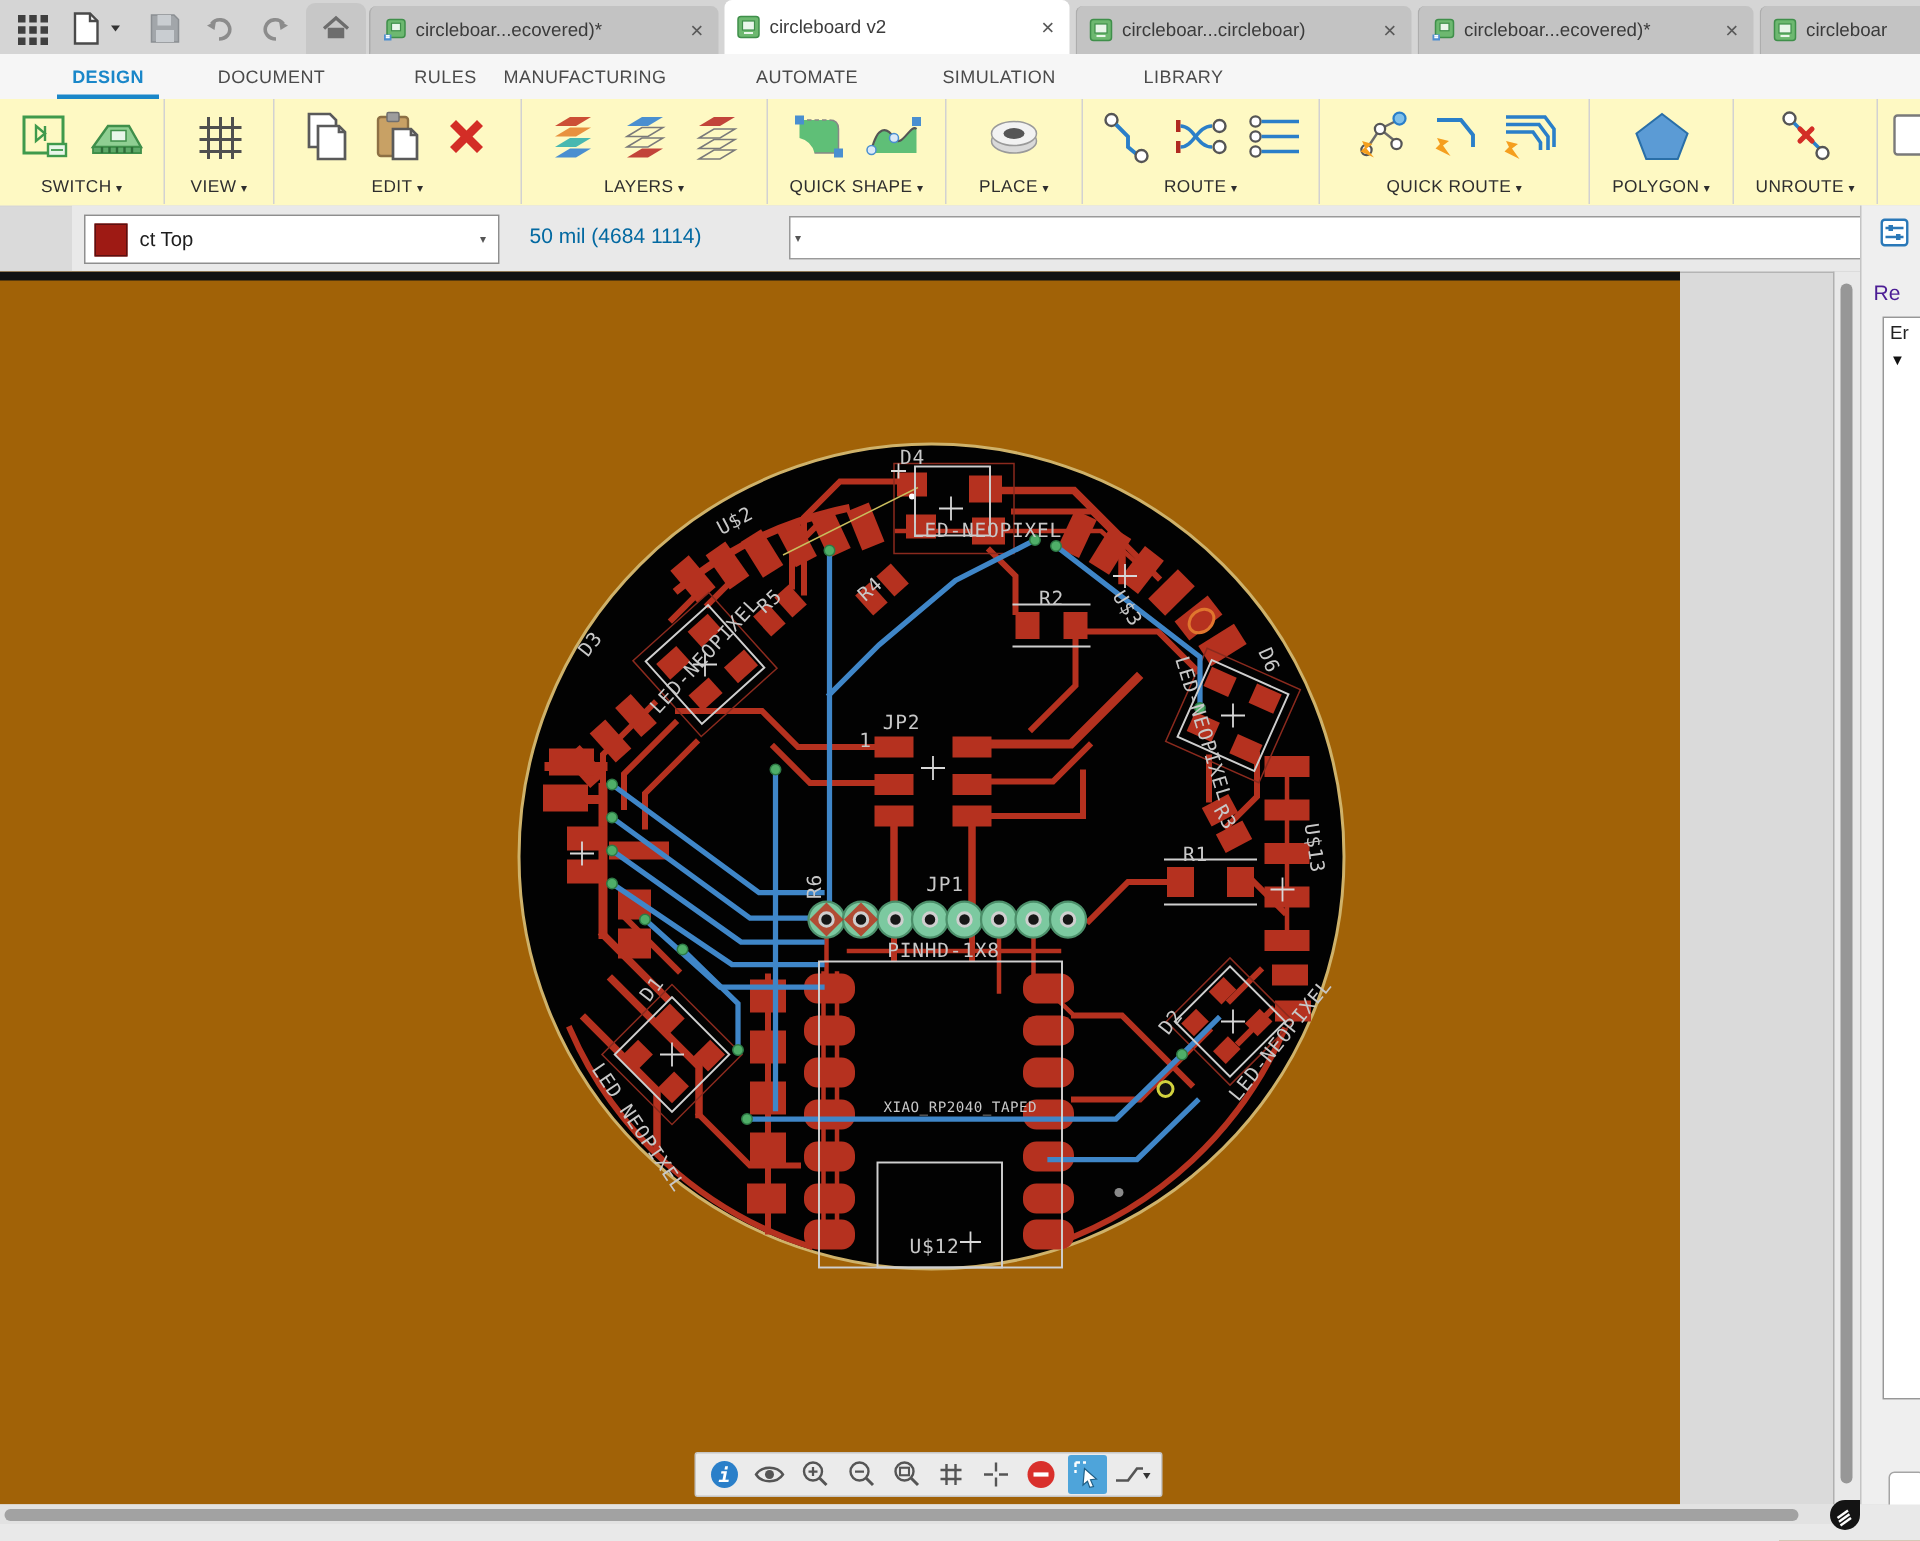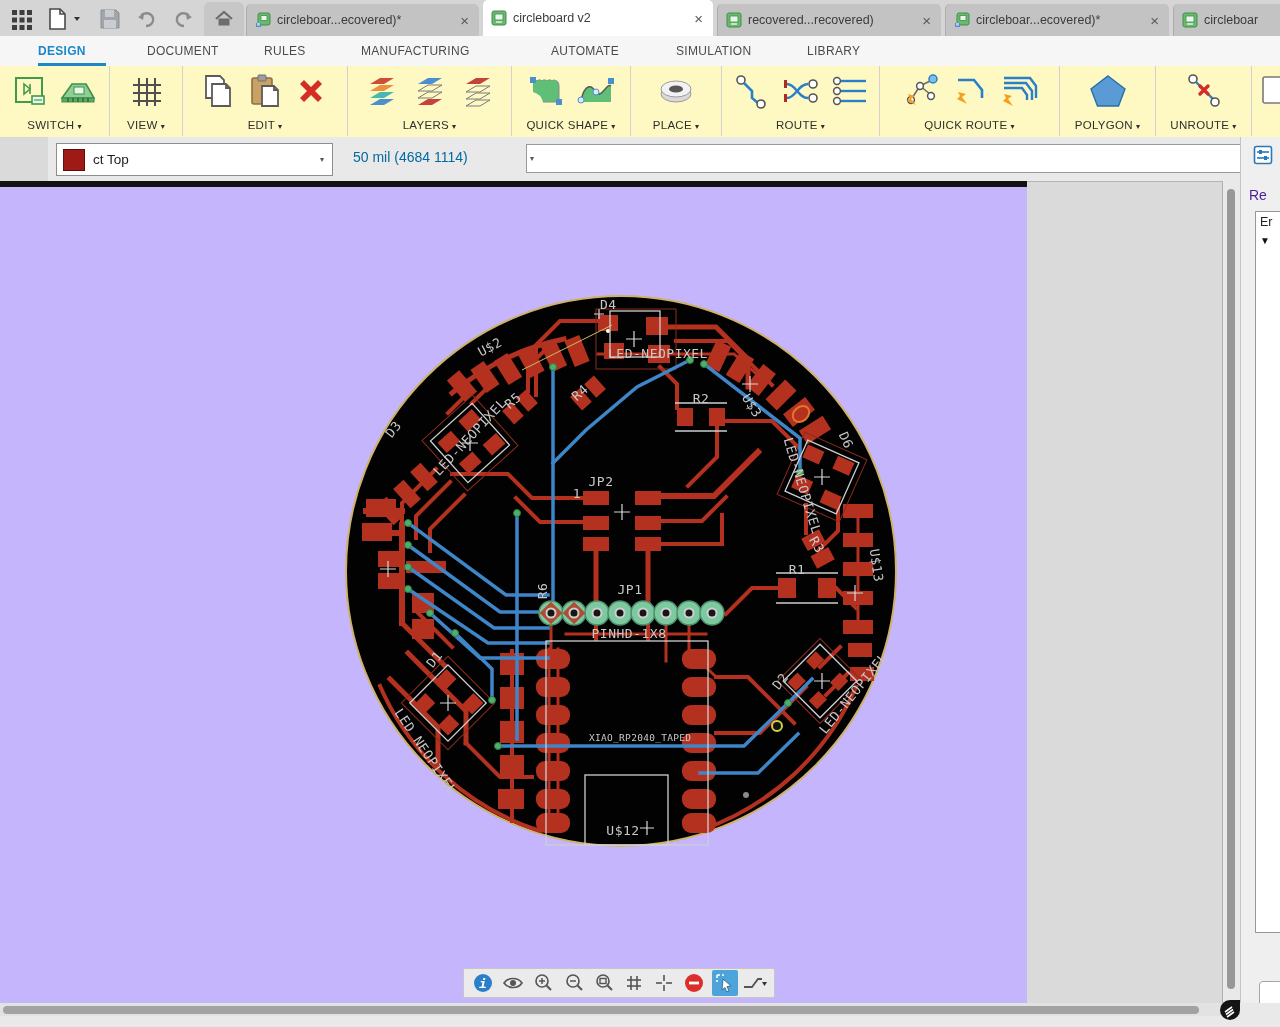--- a/index.html
+++ b/index.html
@@ -12,21 +12,21 @@
   .hometile{left:204px;top:2px;width:40px;height:34px;background:#c7c7c7;border-radius:6px 6px 0 0;
             display:flex;align-items:center;justify-content:center;}
   .tab{top:4px;height:32px;background:#c3c3c3;border-radius:5px 5px 0 0;border-left:1px solid #adadad;
        display:flex;align-items:center;padding:0 8px;box-sizing:border-box;font-size:12.5px;color:#3b3b3b;cursor:pointer;}
   .tab.active{top:0;height:36px;background:#ffffff;z-index:3;border-left:none;}
   .tab .lbl{flex:1;white-space:nowrap;overflow:hidden;margin:0 6px;}
   .tab .x{font-size:15px;color:#5a5a5a;padding:0 2px;cursor:pointer;}
   
   .ribbon{left:0;top:36px;width:1280px;height:30px;background:#f6f6f6;border-bottom:1px solid #e2e2e2;
           display:flex;align-items:center;font-size:12px;color:#4a4a4a;letter-spacing:.3px;}
-  .rtab{position:relative;height:30px;display:flex;align-items:center;justify-content:flex-start;cursor:pointer;white-space:nowrap;}
+  .rtab{position:relative;height:30px;display:flex;align-items:center;justify-content:center;cursor:pointer;white-space:nowrap;}
   .rtab.active{color:#1a87c9;font-weight:bold;}
   .rtab.active .underline{position:absolute;left:0;right:0;bottom:0;height:3px;background:#1a87c9;}
   
   .toolbar{left:0;top:66px;width:1280px;height:71px;background:#fef9c3;border-bottom:1px solid #d7d7d7;}
   .tgroup{position:absolute;top:0;height:70px;border-right:1px solid #d2d2d2;box-sizing:border-box;cursor:pointer;}
   .ticons{position:absolute;left:0;right:0;top:4px;height:42px;display:flex;align-items:center;justify-content:center;gap:8px;}
   .tlabel{position:absolute;left:0;right:0;bottom:5px;text-align:center;font-size:11.5px;color:#2e2e2e;letter-spacing:.3px;white-space:nowrap;}
   .caret{font-size:8px;color:#2e2e2e;margin-left:3px;}
   
   .layerrow{left:16px;top:137px;width:1280px;height:44px;background:#e9e9e9;border-bottom:1px solid #b4b4b4;margin-left:32px;}
@@ -36,21 +36,21 @@
   .layersel .val{flex:1;font-size:13.5px;color:#1d1d1d;}
   .layersel .caret{margin-right:8px;color:#555;}
   .coords{left:305px;top:12px;font-size:14px;color:#0369a1;}
   .cmd{left:478px;top:7px;width:750px;height:29px;background:#fff;border:1px solid #9a9a9a;box-sizing:border-box;
        display:flex;align-items:center;}
   .cmd input{flex:1;border:none;outline:none;font-size:13.5px;color:#333;padding:0 8px;background:transparent;
              font-family:"Liberation Sans",sans-serif;}
   .cmd input::placeholder{color:#b3b3b3;}
   .cmd .caret{margin-right:7px;color:#555;}
   
-  .canvas{left:0;top:181px;width:1027px;height:822px;background:#c4b5fd;overflow:hidden;}
+  .canvas{left:0;top:181px;width:1120px;height:822px;background:#a16207;overflow:hidden;}
   .canvastop{left:0;top:0;width:1222px;height:6px;background:#121212;}
   .viewbar{left:463px;top:787px;width:312px;height:30px;background:#ebebeb;border:1px solid #c6c6c6;border-radius:2px;
            display:flex;align-items:center;justify-content:space-around;padding:0 4px;box-sizing:border-box;}
   .vico{width:26px;height:26px;display:flex;align-items:center;justify-content:center;cursor:pointer;border-radius:2px;}
   .vico.active{background:#4ea4da;}
   
   .vgutter{left:1222px;top:181px;width:18px;height:822px;background:#e9e9e9;border-left:1px solid #b0b0b0;}
   .vthumb{left:4px;top:8px;width:8px;height:800px;background:#979797;border-radius:4px;cursor:pointer;}
   .rpanel{left:1240px;top:137px;width:40px;height:866px;background:#efefef;border-left:1px solid #c4c4c4;}
   .rheading{left:8px;top:50px;font-size:14px;color:#4c1d95;}
@@ -138,21 +138,21 @@
       <svg width="16" height="16" viewBox="0 0 16 16">
           <use href="#ic-board"></use>
         </svg>
       <span class="lbl">circleboard v2</span>
       <span class="x">×</span>
     </div>
     <div class="abs tab" style="left:717px;width:224px">
       <svg width="16" height="16" viewBox="0 0 16 16">
           <use href="#ic-board"></use>
         </svg>
-      <span class="lbl">recovered...recovered)</span>
+      <span class="lbl">circleboar...circleboar)</span>
       <span class="x">×</span>
     </div>
     <div class="abs tab" style="left:945px;width:224px">
       <svg width="16" height="16" viewBox="0 0 16 16">
           <use href="#ic-board-rec"></use>
         </svg>
       <span class="lbl">circleboar...ecovered)*</span>
       <span class="x">×</span>
     </div>
     <div class="abs tab" style="left:1173px;width:107px;border-radius:5px 0 0 0">
@@ -167,24 +167,24 @@
     <div class="rtab active" style="margin-left:38px;width:68px">
       <span>DESIGN</span>
         <span class="underline"></span>
     </div>
     <div class="rtab" style="margin-left:41px;width:68px">
         <span>DOCUMENT</span>
       </div>
     <div class="rtab" style="margin-left:49px;width:66px">
         <span>RULES</span>
       </div>
-    <div class="rtab" style="margin-left:31px;width:120px">
+    <div class="rtab" style="width:120px">
         <span>MANUFACTURING</span>
       </div>
-    <div class="rtab" style="margin-left:70px;width:80px">
+    <div class="rtab" style="margin-left:48px;width:80px">
         <span>AUTOMATE</span>
       </div>
     <div class="rtab" style="margin-left:45px;width:86px">
         <span>SIMULATION</span>
       </div>
     <div class="rtab" style="margin-left:45px;width:70px">
         <span>LIBRARY</span>
       </div>
   </div>
 

